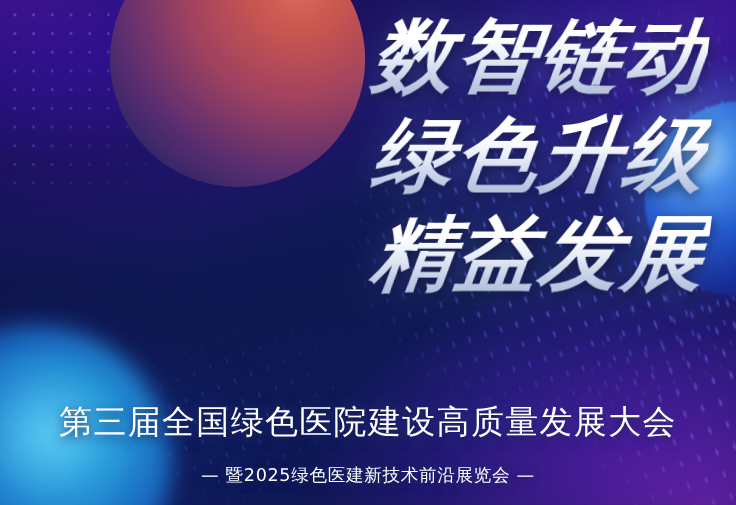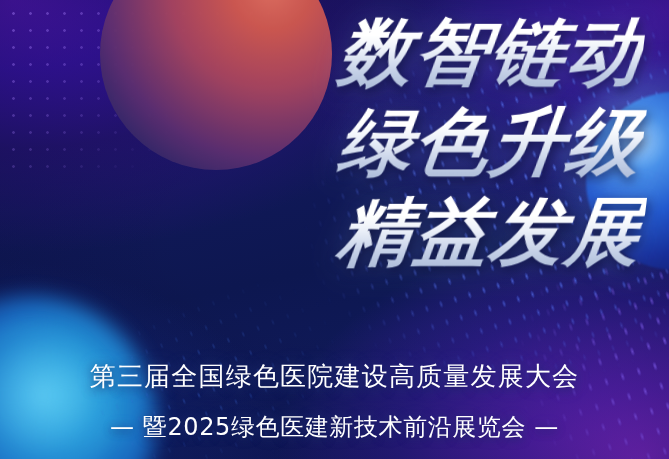--- a/index.html
+++ b/index.html
@@ -135,31 +135,31 @@
   
   .bottom{
     position:absolute;
     left:0; right:0;
     bottom:16px;
     text-align:center;
     z-index:6;
   }
   .conf-title{
     font-family:"DejaVu Sans","Liberation Sans",sans-serif;
-    font-size:26px;
+    font-size:30px;
     font-weight:400;
     letter-spacing:1.2px;
     color:#ffffff;
     white-space:nowrap;
     text-shadow:0 2px 10px rgba(10,20,80,.85), 0 0 18px rgba(130,170,255,.30);
   }
   .conf-sub{
     margin-top:17px;
     font-family:"DejaVu Sans","Liberation Sans",sans-serif;
-    font-size:24px;
+    font-size:16px;
     font-weight:400;
     letter-spacing:.6px;
     color:#ffffff;
     white-space:nowrap;
     text-shadow:0 2px 9px rgba(10,20,80,.85), 0 0 14px rgba(130,170,255,.25);
   }
 </style>
 </head>
 <body>
 

